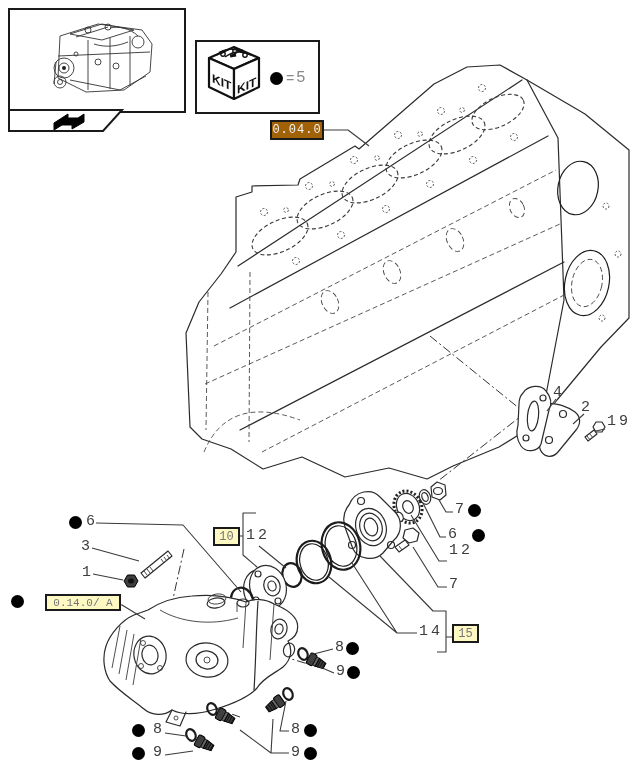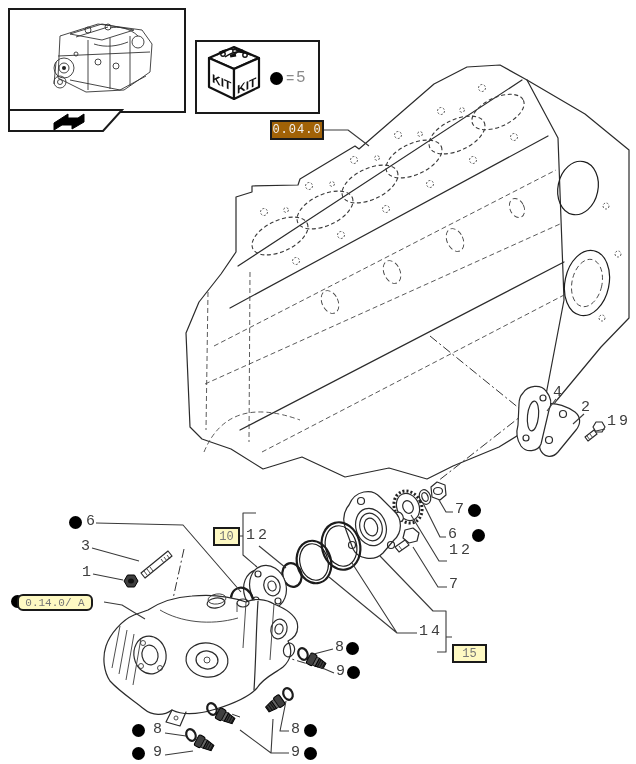--- a/index.html
+++ b/index.html
@@ -329,28 +329,28 @@
   </div>
   <div class="dot" style="left:270px;top:72px;"></div>
   <span class="kitlegend" style="left:286px;top:71px;position:absolute;font-size:14px;">=</span>
   <span class="kitlegend" style="left:296px;top:69px;position:absolute;font-size:16px;">5</span>
 
   <div class="refbox" style="left:270px;top:120px;width:54px;height:20px;background:#a16207;color:#f2f2f2;font-size:12px;letter-spacing:1px;">
     <span>0.04.0</span>
   </div>
 
   <div class="dot" style="left:11px;top:595px;"></div>
-  <div class="refbox" style="left:17px;top:594px;width:76px;height:17px;color:#757575;font-size:11px;border-radius:6px;">
+  <div class="refbox" style="left:45px;top:594px;width:76px;height:17px;color:#757575;font-size:11px;">
     <span>0.14.0/ A</span>
   </div>
 
   <div class="refbox" style="left:213px;top:527px;width:27px;height:19px;color:#757575;font-size:12px;">
     <span>10</span>
   </div>
-  <div class="refbox" style="left:452px;top:644px;width:35px;height:19px;color:#757575;font-size:12px;">
+  <div class="refbox" style="left:452px;top:624px;width:27px;height:19px;color:#757575;font-size:12px;">
     <span>15</span>
   </div>
 
   <div class="lbl" style="left:553px;top:386px;">4</div>
   <div class="lbl" style="left:581px;top:401px;">2</div>
   <div class="lbl" style="left:607px;top:415px;">19</div>
 
   <div class="lbl" style="left:455px;top:503px;">7</div>
   <div class="dot" style="left:468px;top:504px;"></div>
   <div class="lbl" style="left:448px;top:528px;">6</div>

